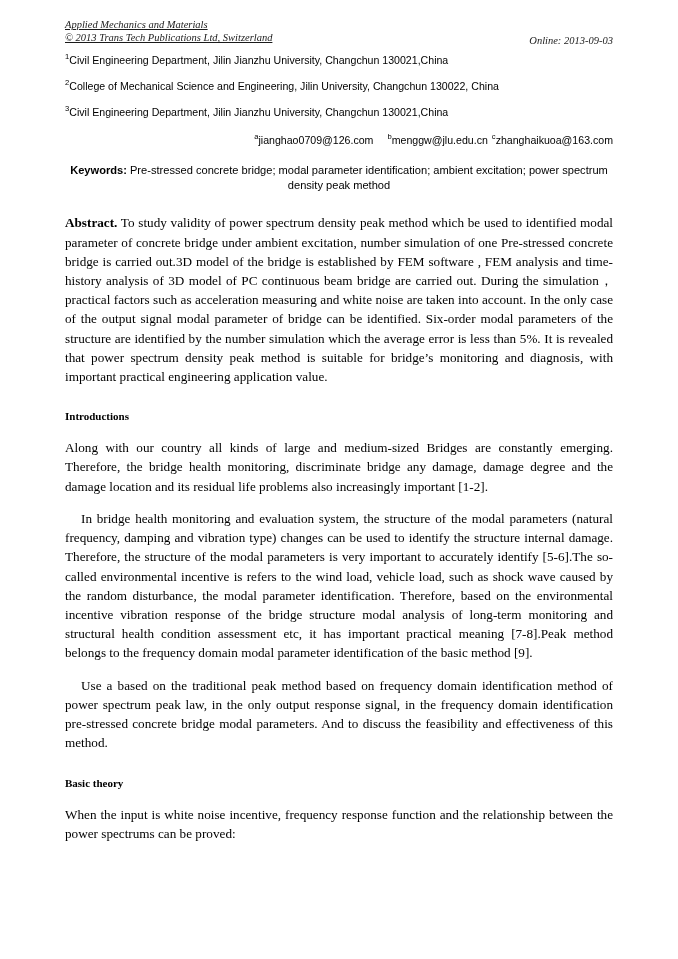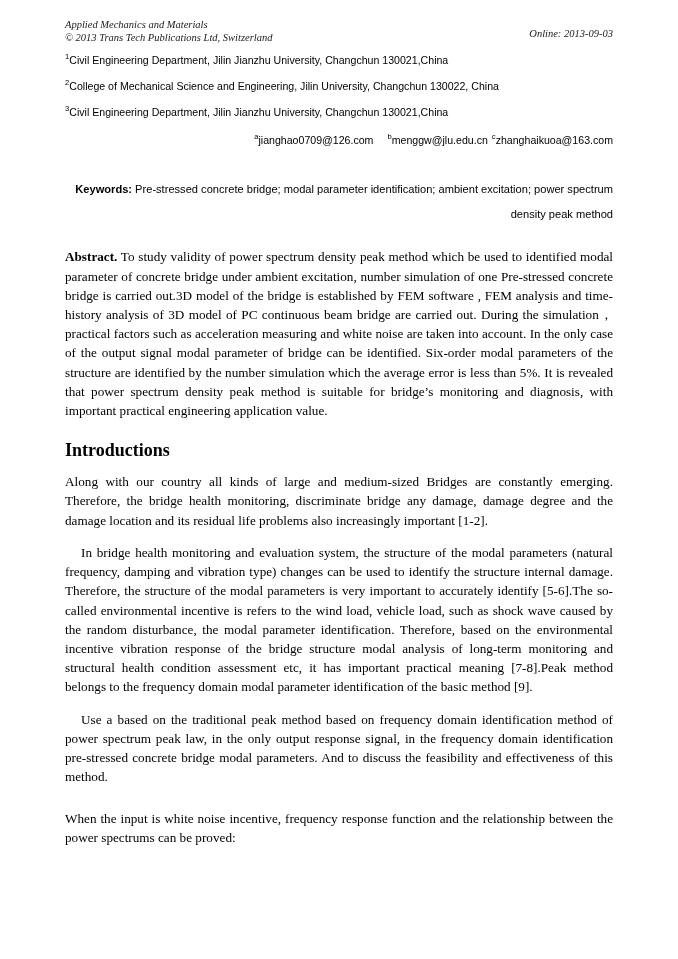--- a/index.html
+++ b/index.html
@@ -28,24 +28,25 @@
   .journal-header {
     position: relative;
     font-family: "Liberation Serif", serif;
     font-style: italic;
     font-size: 10.5px;
     line-height: 13.2px;
     color: #1a1a1a;
   }
   .journal-header .line {
     white-space: nowrap;
+    text-decoration: underline;
   }
   .journal-header .online {
     position: absolute;
-    top: 9px;
+    top: 16px;
     right: 0;
     font-style: italic;
     font-size: 10.5px;
     white-space: nowrap;
   }
 
   
   .paper-title {
     margin: 22px 12px 0 12px;
     font-family: "Liberation Sans", sans-serif;
@@ -95,25 +96,25 @@
     font-family: "Liberation Sans", sans-serif;
     font-size: 10.6px;
     text-align: right;
     line-height: 13px;
   }
   .emails .gap { display: inline-block; width: 14px; }
   .emails .gap-sm { display: inline-block; width: 4px; }
 
   
   .keywords {
-    margin-top: 30px;
+    margin-top: 16px;
     font-family: "Liberation Sans", sans-serif;
     font-size: 11.1px;
-    line-height: 25px;
-    text-align: right;
+    line-height: 15px;
+    text-align: center;
   }
   .keywords .kw-label {
     font-weight: bold;
   }
 
   
   .abstract {
     margin-top: 20px;
     font-family: "Liberation Serif", serif;
     font-size: 13.2px;
@@ -125,21 +126,21 @@
     font-weight: bold;
   }
 
   
   .section {
     margin-top: 22px;
   }
   .section-heading {
     font-family: "Liberation Serif", serif;
     font-weight: bold;
-    font-size: 18px;
+    font-size: 11px;
     line-height: 17px;
   }
   .para {
     margin-top: 13px;
     font-family: "Liberation Serif", serif;
     font-size: 13.2px;
     line-height: 19.2px;
     text-align: justify;
     text-justify: inter-word;
   }
@@ -174,16 +175,17 @@
   <div class="abstract"><span class="ab-label">Abstract.</span><span> To study validity of power spectrum density peak method which be used to identified modal parameter of concrete bridge under ambient excitation, number simulation of one Pre-stressed concrete bridge is carried out.3D model of the bridge is established by FEM software , FEM analysis and time-history analysis of 3D model of PC continuous beam bridge are carried out.  During the simulation，practical factors such as acceleration measuring and white noise are taken into account. In the only case of the output signal modal parameter of bridge can be identified. Six-order modal parameters of the structure are identified by the number simulation which the average error is less than 5%. It is revealed that power spectrum density peak method is suitable for bridge’s monitoring and diagnosis, with important practical engineering application value.</span></div>
 
   <div class="section">
     <div class="section-heading">Introductions</div>
     <p class="para">Along with our country all kinds of large and medium-sized Bridges are constantly emerging. Therefore, the bridge health monitoring, discriminate bridge any damage, damage degree and the damage location and its residual life problems also increasingly important [1-2].</p>
     <p class="para indented">In bridge health monitoring and evaluation system, the structure of the modal parameters (natural frequency, damping and vibration type) changes can be used to identify the structure internal damage. Therefore, the structure of the modal parameters is very important to accurately identify [5-6].The so-called environmental incentive is refers to the wind load, vehicle load, such as shock wave caused by the random disturbance, the modal parameter identification. Therefore, based on the environmental incentive vibration response of the bridge structure modal analysis of long-term monitoring and structural health condition assessment etc, it has important practical meaning [7-8].Peak method belongs to the frequency domain modal parameter identification of the basic method [9].</p>
     <p class="para indented">Use a based on the traditional peak method based on frequency domain identification method of power spectrum peak law, in the only output response signal, in the frequency domain identification pre-stressed concrete bridge modal parameters. And to discuss the feasibility and effectiveness of this method.</p>
   </div>
 
   <div class="section">
+    <div class="section-heading">Basic theory</div>
     <p class="para">When the input is white noise incentive, frequency response function and the relationship between the power spectrums can be proved:</p>
   </div>
 
 </div>
 
 </body></html>

